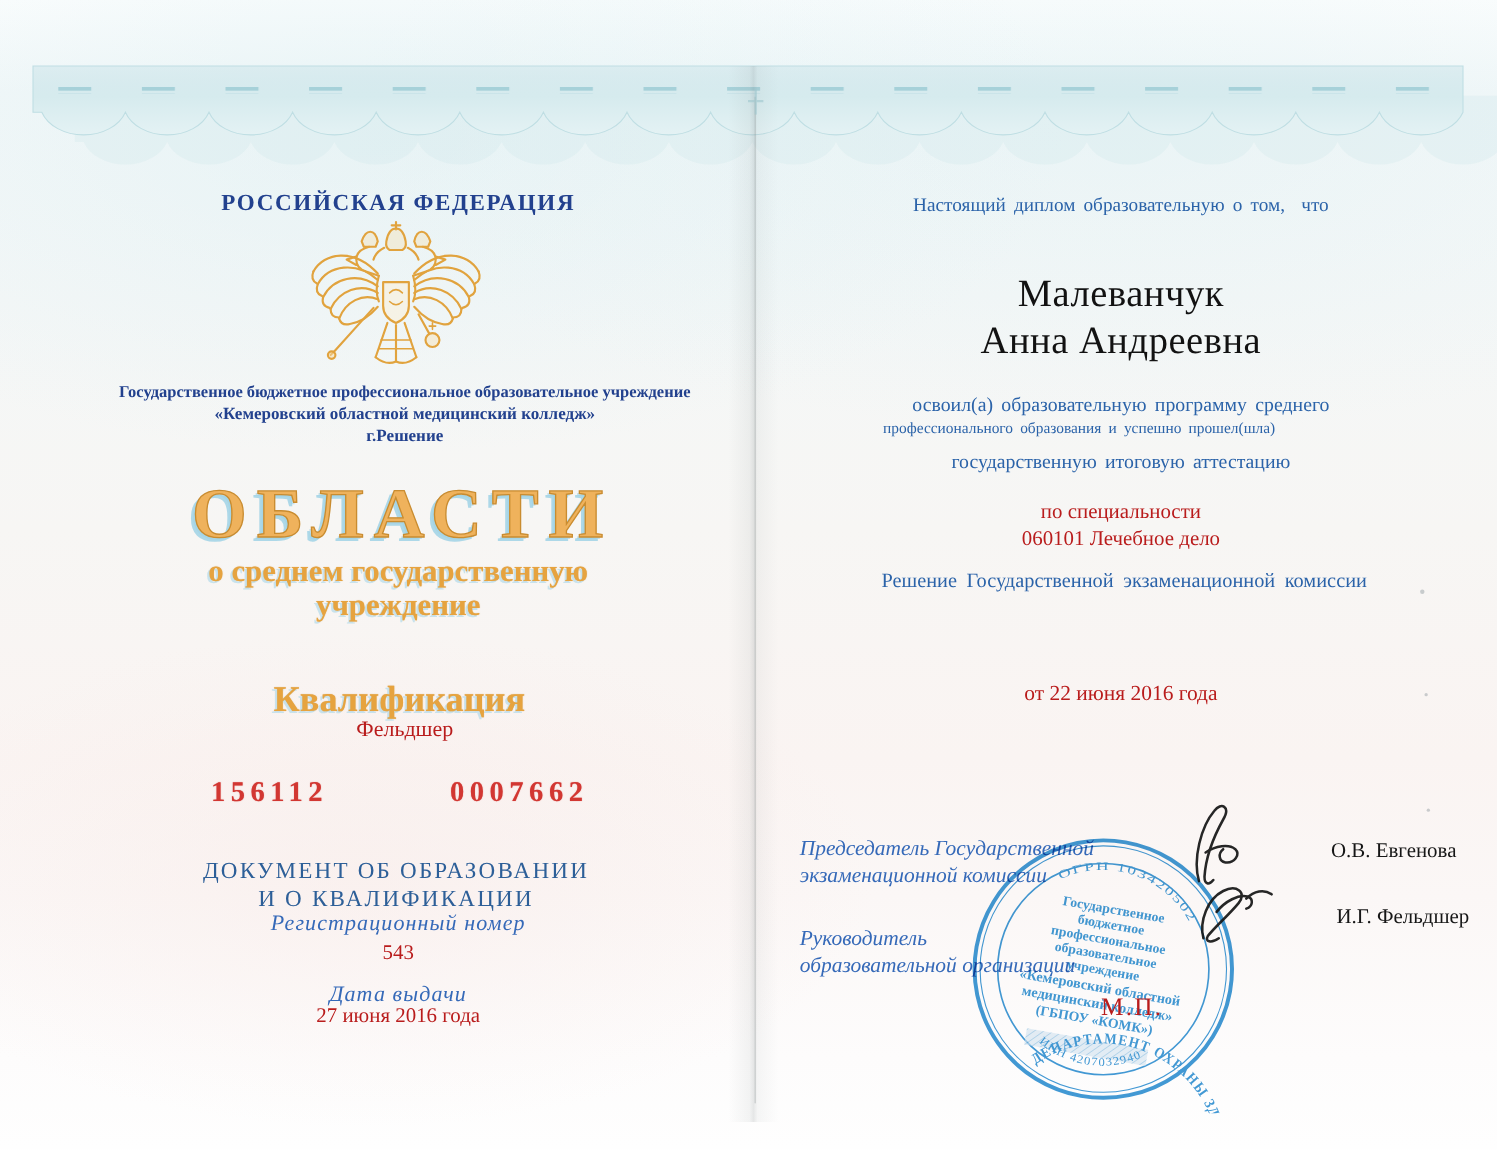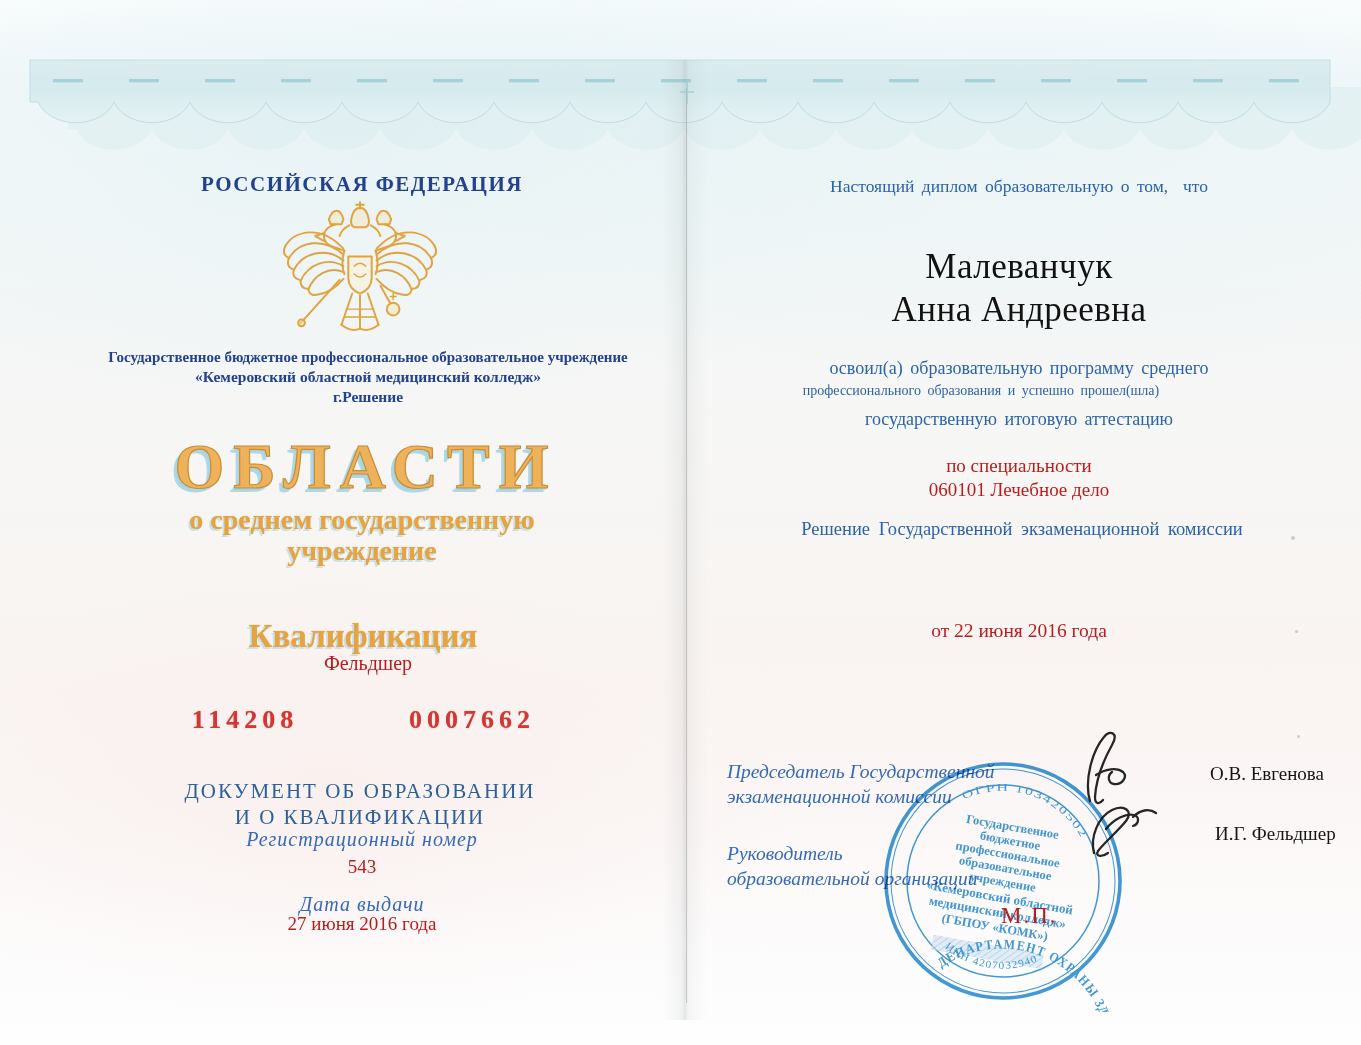--- a/index.html
+++ b/index.html
@@ -104,21 +104,21 @@
 <div class="abs cx navy" style="left:368px;top:368px;font-size:15.5px;font-weight:bold;">«Кемеровский областной медицинский колледж»</div>
 <div class="abs cx navy" style="left:368px;top:388px;font-size:15.5px;font-weight:bold;">г.Решение</div>
 
 <div class="abs cx gold-title" style="left:366px;top:430px;font-size:64px;">ОБЛАСТИ</div>
 <div class="abs cx gold-sub" style="left:362px;top:504px;font-size:28px;">о среднем государственную</div>
 <div class="abs cx gold-sub" style="left:362px;top:535px;font-size:28px;">учреждение</div>
 
 <div class="abs cx gold-sub" style="left:363px;top:618px;font-size:33px;">Квалификация</div>
 <div class="abs cx black" style="left:368px;top:652px;font-size:20px;">Фельдшер</div>
 
-<div class="abs cx red-num" style="left:245px;top:705px;font-size:26px;">114208</div>
+<div class="abs cx red-num" style="left:245px;top:705px;font-size:26px;">156112</div>
 <div class="abs cx red-num" style="left:472px;top:705px;font-size:26px;">0007662</div>
 
 <div class="abs cx steel" style="left:360px;top:746px;font-size:21px;letter-spacing:2px;">ДОКУМЕНТ ОБ ОБРАЗОВАНИИ</div>
 <div class="abs cx steel" style="left:360px;top:772px;font-size:21px;letter-spacing:2px;">И О КВАЛИФИКАЦИИ</div>
 
 <div class="abs cx blueital" style="left:362px;top:828px;font-size:20px;letter-spacing:1px;">Регистрационный номер</div>
 <div class="abs cx black" style="left:362px;top:856px;font-size:19px;">543</div>
 
 <div class="abs cx blueital" style="left:362px;top:893px;font-size:20px;letter-spacing:1px;">Дата выдачи</div>
 <div class="abs cx black" style="left:362px;top:913px;font-size:19px;">27 июня 2016 года</div>

